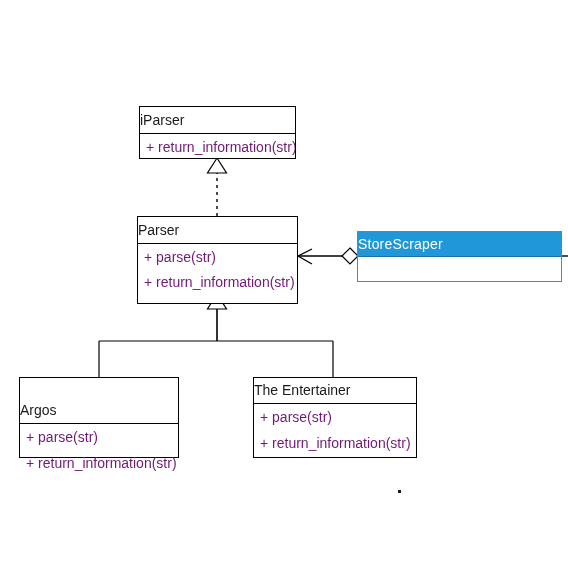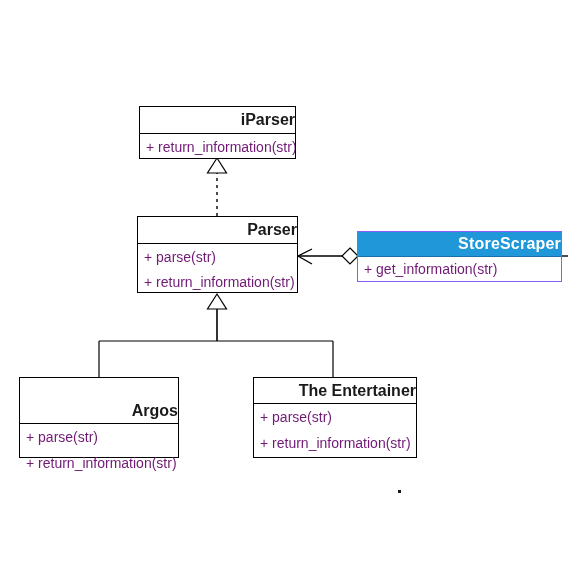--- a/index.html
+++ b/index.html
@@ -28,23 +28,23 @@
   }
   
   .uml-class {
     position: absolute;
     box-sizing: border-box;
     border: 1px solid #000000;
     background: #ffffff;
   }
   .uml-title {
     box-sizing: border-box;
-    text-align: right;
-    font-size: 16px;
-    font-weight: bold;
+    text-align: left;
+    font-size: 14px;
+    font-weight: normal;
     color: #1a1a1a;
     border-bottom: 1px solid #000000;
     white-space: nowrap;
     overflow: hidden;
   }
   .uml-members {
     box-sizing: border-box;
     padding: 0 0 0 6px;
   }
   .uml-member {
@@ -64,21 +64,21 @@
     height: 53px;
   }
   #box-iparser .uml-title { height: 27px; line-height: 26px; }
   #box-iparser .uml-member { height: 25px; }
 
   
   #box-parser {
     left: 137px;
     top: 216px;
     width: 161px;
-    height: 77px;
+    height: 88px;
   }
   #box-parser .uml-title { height: 27px; line-height: 26px; }
   #box-parser .uml-member { height: 25px; }
 
   
   #box-storescraper {
     left: 357px;
     top: 231px;
     width: 205px;
     height: 51px;
@@ -166,23 +166,20 @@
   <div class="uml-class" id="box-parser">
     <div class="uml-title">Parser</div>
     <div class="uml-members">
       <div class="uml-member">+ parse(str)</div>
       <div class="uml-member">+ return_information(str)</div>
     </div>
   </div>
 
   <div class="uml-class" id="box-storescraper" style="background:#ffffff;">
     <div class="uml-title" style="background:#1f97d8;">StoreScraper</div>
-    <div class="uml-members">
-      <div class="uml-member">+ get_information(str)</div>
-    </div>
   </div>
 
   <div class="uml-class" id="box-argos">
     <div class="uml-title">Argos</div>
     <div class="uml-members">
       <div class="uml-member">+ parse(str)</div>
       <div class="uml-member">+ return_information(str)</div>
     </div>
   </div>
 

